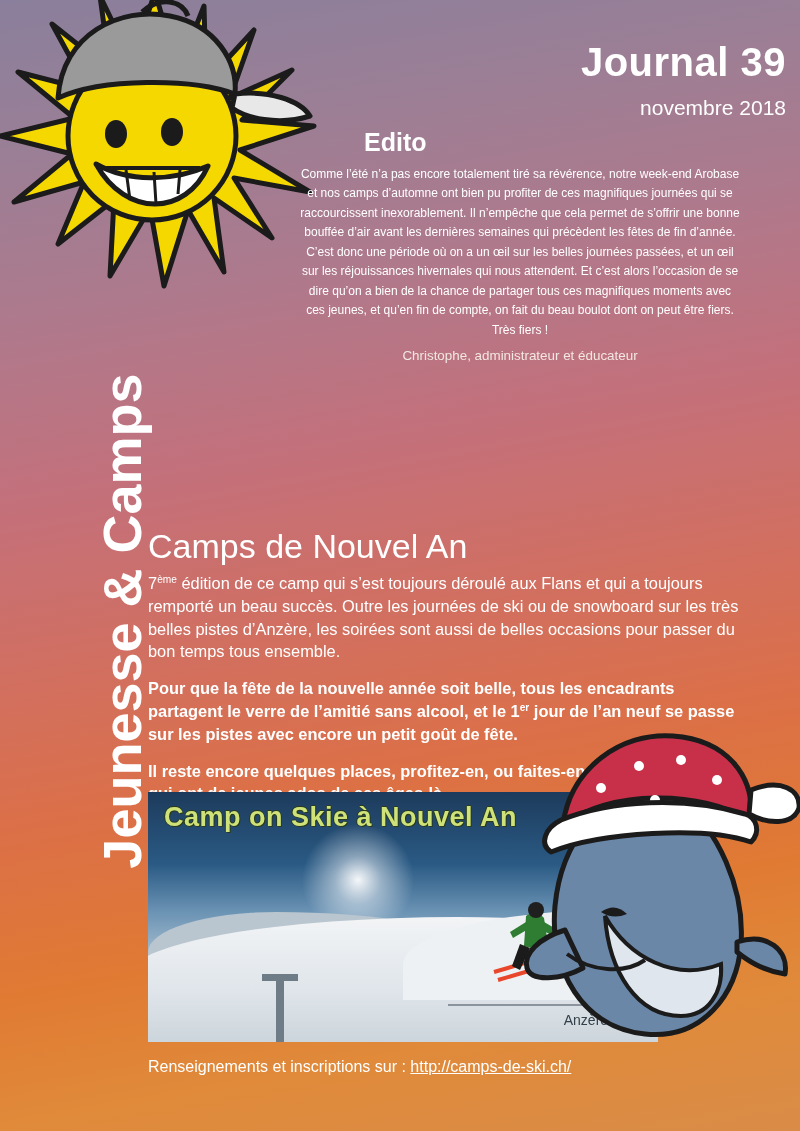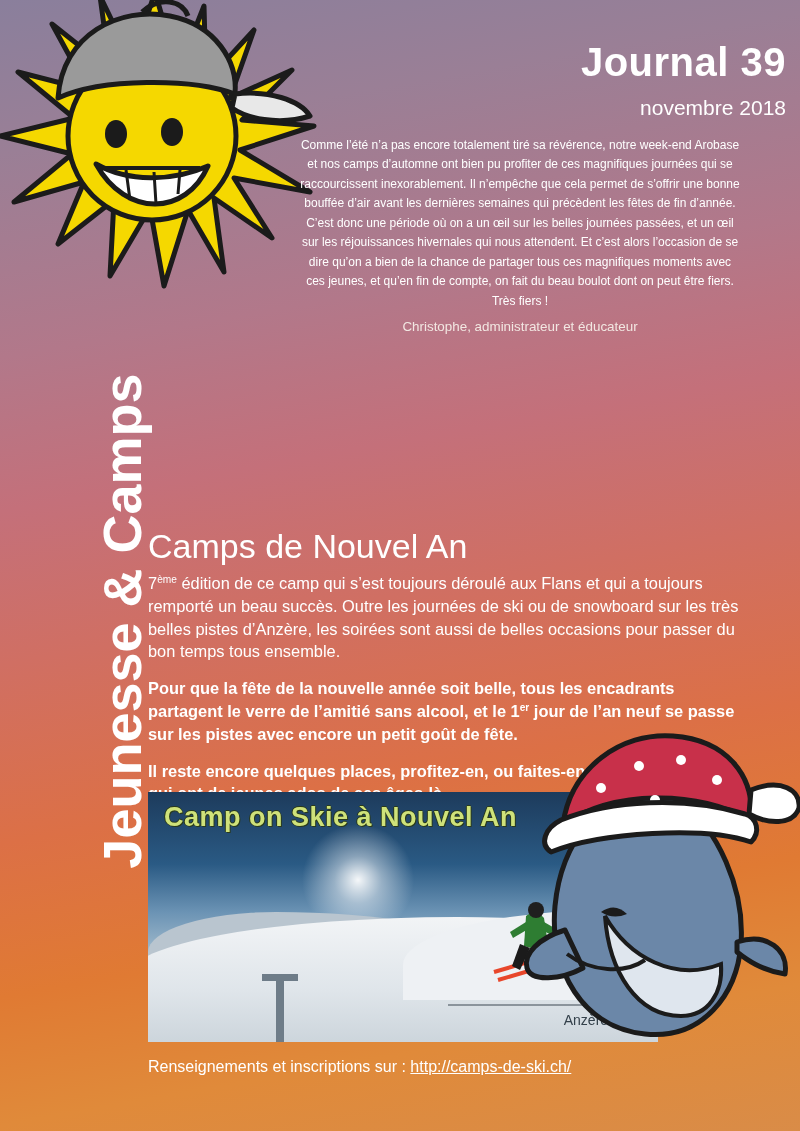--- a/index.html
+++ b/index.html
@@ -275,20 +275,21 @@
       </g>
     </svg>
   </div>
 
   <div class="journal-title">Journal 39</div>
   <div class="journal-date">novembre 2018</div>
 
   <div class="side-title">Jeunesse &amp; Camps</div>
 
   <div class="edito">
+    <h2>Edito</h2>
     <p class="body">Comme l’été n’a pas encore totalement tiré sa révérence, notre week-end Arobase et nos camps d’automne ont bien pu profiter de ces magnifiques journées qui se raccourcissent inexorablement. Il n’empêche que cela permet de s’offrir une bonne bouffée d’air avant les dernières semaines qui précèdent les fêtes de fin d’année. C’est donc une période où on a un œil sur les belles journées passées, et un œil sur les réjouissances hivernales qui nous attendent. Et c’est alors l’occasion de se dire qu’on a bien de la chance de partager tous ces magnifiques moments avec ces jeunes, et qu’en fin de compte, on fait du beau boulot dont on peut être fiers. Très fiers !</p>
     <p class="signature">Christophe, administrateur et éducateur</p>
   </div>
 
   <div class="article">
     <h2>Camps de Nouvel An</h2>
     <p><span>7</span><sup>ème</sup><span> édition de ce camp qui s’est toujours déroulé aux Flans et qui a toujours remporté un beau succès. Outre les journées de ski ou de snowboard sur les très belles pistes d’Anzère, les soirées sont aussi de belles occasions pour passer du bon temps tous ensemble.</span></p>
     <p><span>Pour que la fête de la nouvelle année soit belle, tous les encadrants partagent le verre de l’amitié sans alcool, et le 1</span><sup>er</sup><span> jour de l’an neuf se passe sur les pistes avec encore un petit goût de fête.</span></p>
     <p>Il reste encore quelques places, profitez-en, ou faites-en profiter vos amis qui ont de jeunes ados de ces âges-là.</p>
   </div>

